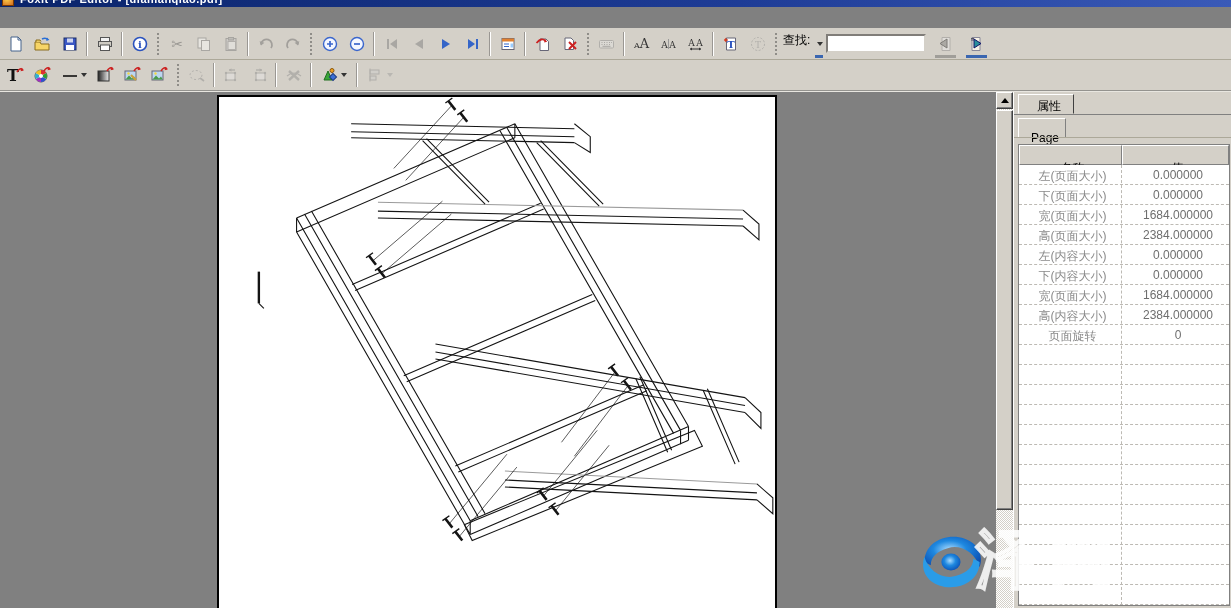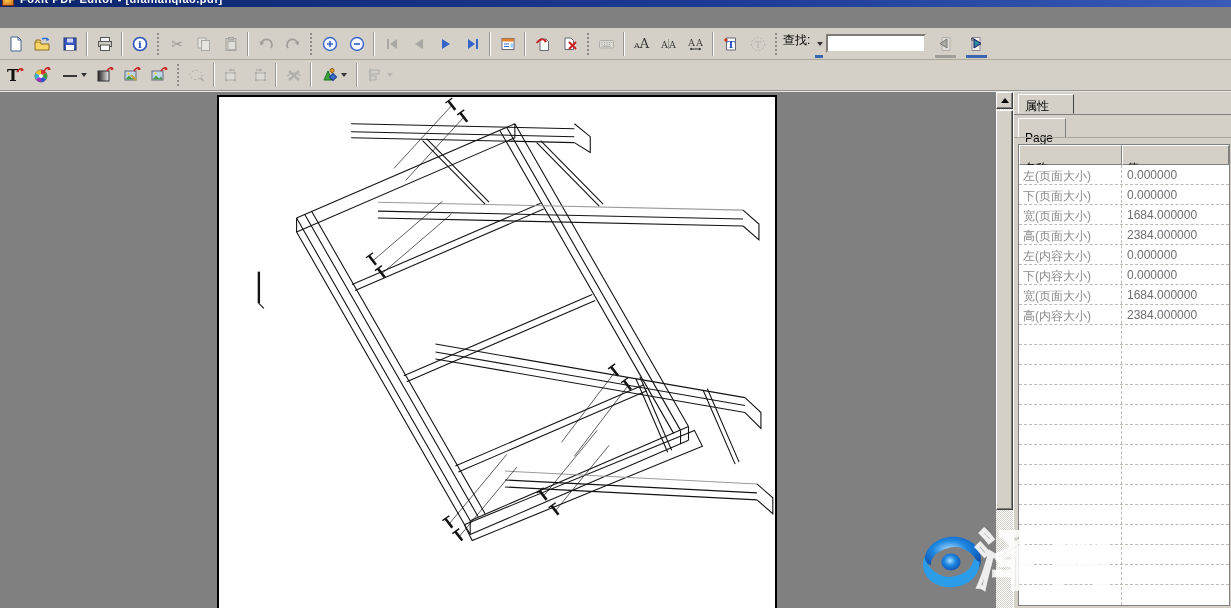--- a/index.html
+++ b/index.html
@@ -33,21 +33,21 @@
   .grayed { opacity:.45; filter:grayscale(1); }
   .dd-arrow { width:0; height:0; border-left:3px solid transparent; border-right:3px solid transparent;
     border-top:4px solid #333; margin-left:2px; }
   .dd-arrow.gray { border-top-color:#999; }
   .find-label { font-size:12px; margin:0 2px 6px 2px; white-space:nowrap; }
   .find-input { width:100px; height:19px; border:2px inset #d4d0c8; background:#fff; font-size:12px; padding:0 2px; }
   .blue-underline { position:relative; }
   .blue-underline::after { content:""; position:absolute; left:2px; right:2px; bottom:-2px; height:3px; background:#3a66b0; }
 
   
-  .client { position:absolute; left:0; top:92px; width:1041px; height:516px; background:#808080; }
+  .client { position:absolute; left:0; top:92px; width:1041px; height:516px; background:#808080;text-align:center; }
 
   
   .page { position:absolute; left:217px; top:3px; width:560px; height:513px; background:#fff;
     border:2px solid #000; border-bottom:none; }
   .page svg { position:absolute; left:0; top:0; }
 
   
   .vscroll { position:absolute; left:996px; top:0; width:17px; height:516px;
     background:repeating-conic-gradient(#ffffff 0 25%, #d4d0c8 0 50%) 0 0/2px 2px; }
   .vs-btn { position:absolute; left:0; top:0; width:17px; height:17px; background:#d4d0c8;
@@ -513,20 +513,24 @@
             </div>
           <div class="prow">
               <div class="pn">宽(页面大小)</div>
               <div class="pv">1684.000000</div>
             </div>
           <div class="prow">
               <div class="pn">高(内容大小)</div>
               <div class="pv">2384.000000</div>
             </div>
           <div class="prow">
+              <div class="pn">页面旋转</div>
+              <div class="pv">0</div>
+            </div>
+          <div class="prow">
               <div class="pn"></div>
               <div class="pv"></div>
             </div>
           <div class="prow">
               <div class="pn"></div>
               <div class="pv"></div>
             </div>
           <div class="prow">
               <div class="pn"></div>
               <div class="pv"></div>

